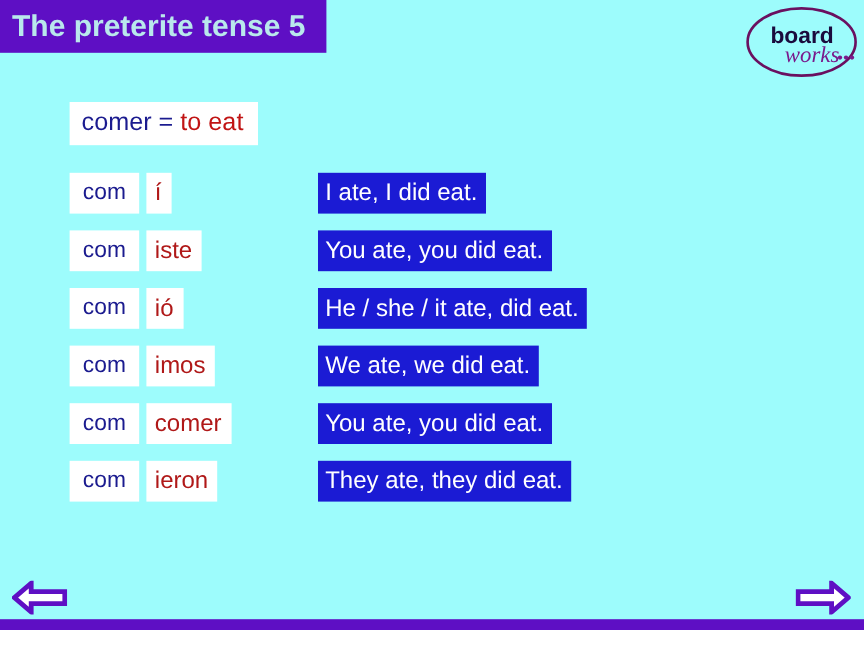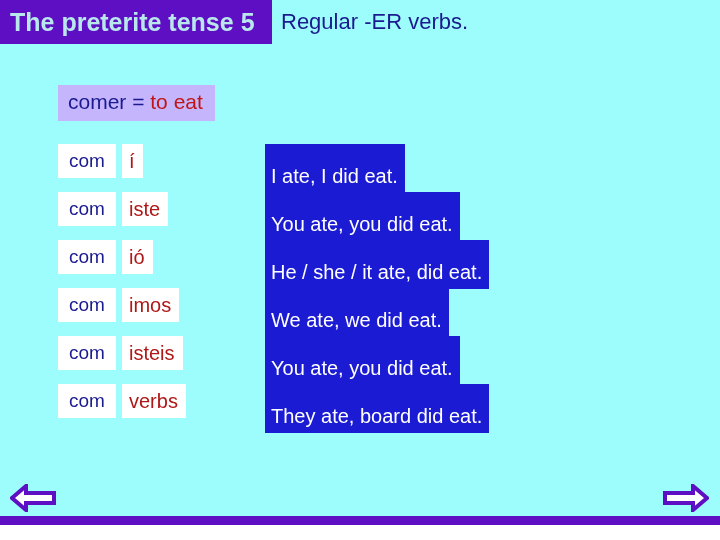--- a/index.html
+++ b/index.html
@@ -55,21 +55,21 @@
     left: 620px;
     top: 4px;
     width: 96px;
     height: 62px;
   }
   
   #verb-box {
     position: absolute;
     left: 58px;
     top: 85px;
-    background: #c4b5fd;
+    background: #ffffff;
     padding: 4px 12px 6px 10px;
     font-size: 21px;
     line-height: 26px;
     white-space: nowrap;
   }
   .verb-es { color: #1b1b8f; }
   .verb-en { color: #c11414; }
   
   #rows {
     position: absolute;
@@ -108,21 +108,21 @@
   }
   .english-box {
     position: absolute;
     left: 207px;
     top: 0;
     height: 34px;
     background: #1b1bd4;
     color: #ffffff;
     font-size: 20px;
     line-height: 34px;
-    padding: 15px 7px 0 6px;
+    padding: 0 7px 0 6px;
     white-space: nowrap;
   }
   
   .nav-arrow {
     position: absolute;
     width: 46px;
     height: 28px;
   }
   #nav-back { left: 10px; top: 484px; }
   #nav-next { left: 663px; top: 484px; }
@@ -153,22 +153,31 @@
     white-space: nowrap;
   }
 </style>
 </head>
 <body>
 
 <div id="slide">
 
   <div id="title-block"></div>
   <div id="title-text">The preterite tense 5</div>
-  <div id="subtitle-text">Regular -ER verbs.</div>
-
+
+  <div id="logo">
+    <svg width="96" height="62" viewBox="0 0 96 62" xmlns="http://www.w3.org/2000/svg">
+      <ellipse cx="48" cy="31" rx="45" ry="28" fill="none" stroke="#6a1060" stroke-width="2.2"></ellipse>
+      <text x="22" y="32" font-family="Liberation Sans, sans-serif" font-size="19" font-weight="bold" fill="#1a0b3d">board</text>
+      <text x="34" y="48" font-family="Liberation Serif, serif" font-size="19" font-style="italic" fill="#7a1a8c">works</text>
+      <circle cx="80" cy="44" r="1.8" fill="#7a1a8c"></circle>
+      <circle cx="85" cy="44" r="1.8" fill="#7a1a8c"></circle>
+      <circle cx="90" cy="44" r="1.8" fill="#7a1a8c"></circle>
+    </svg>
+  </div>
 
   <div id="verb-box">
     <span class="verb-es">comer = </span><span class="verb-en">to eat</span>
   </div>
 
   <div id="rows">
 
     <div class="row">
       <div class="stem-box">com</div>
       <div class="ending-box">í</div>
@@ -188,28 +197,28 @@
     </div>
 
     <div class="row">
       <div class="stem-box">com</div>
       <div class="ending-box">imos</div>
       <div class="english-box">We ate, we did eat.</div>
     </div>
 
     <div class="row">
       <div class="stem-box">com</div>
-      <div class="ending-box">isteis</div>
+      <div class="ending-box">comer</div>
       <div class="english-box">You ate, you did eat.</div>
     </div>
 
     <div class="row">
       <div class="stem-box">com</div>
-      <div class="ending-box">verbs</div>
-      <div class="english-box">They ate, board did eat.</div>
+      <div class="ending-box">ieron</div>
+      <div class="english-box">They ate, they did eat.</div>
     </div>
 
   </div>
 
   <div class="nav-arrow" id="nav-back">
     <svg width="46" height="28" viewBox="0 0 46 28" xmlns="http://www.w3.org/2000/svg">
       <polygon points="2,14 16,2 16,9 44,9 44,19 16,19 16,26" fill="#ffffff" stroke="#5e0fc4" stroke-width="4" stroke-linejoin="miter"></polygon>
     </svg>
   </div>
 

